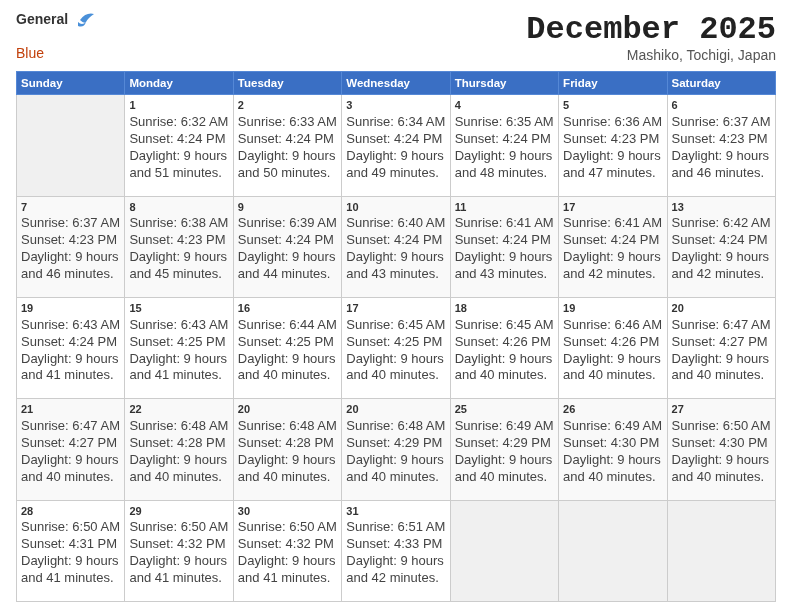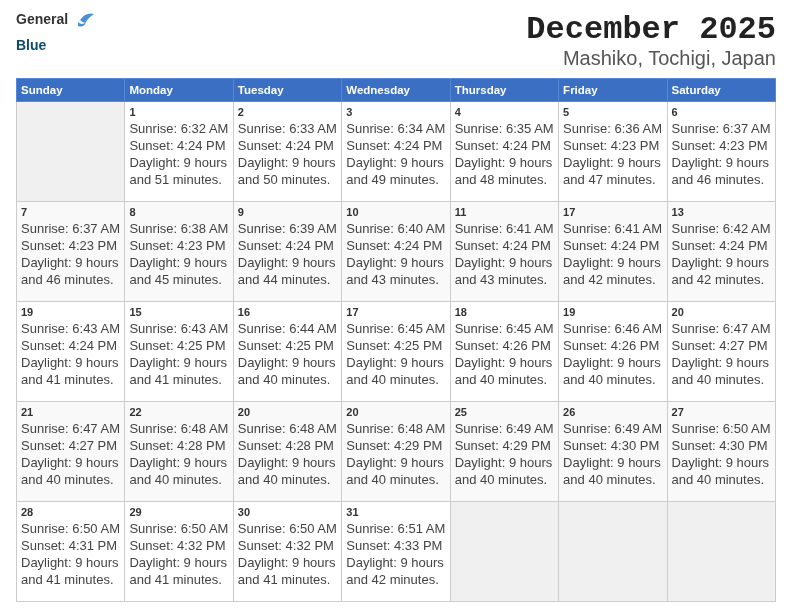--- a/index.html
+++ b/index.html
@@ -19,34 +19,34 @@
     }
     .header {
       display: flex;
       justify-content: space-between;
       align-items: flex-start;
       margin-bottom: 8px;
     }
     .logo {
       display: flex;
       align-items: center;
-      gap: 8px;
+      gap: 16px;
     }
     .title-block {
       text-align: right;
     }
     .title-month {
       font-size: 32px;
       font-weight: bold;
       color: #222;
       line-height: 1.1;
       font-family: Liberation Mono, monospace;
     }
     .title-location {
-      font-size: 20px;
+      font-size: 14px;
       color: #555;
     }
     .calendar {
       flex: 1;
       border: 1px solid #ccc;
       border-collapse: collapse;
       width: 100%;
       table-layout: fixed;
     }
     .calendar th {
@@ -180,20 +180,20 @@
   gap: 2px;
 }
 .logo-general {
   font-size: 14px;
   font-weight: bold;
   color: #333;
   font-family: Arial, sans-serif;
 }
 .logo-blue {
   font-size: 14px;
-  font-weight: bold;
-  color: #0c4a6e;
+  font-weight: normal;
+  color: #c2410c;
   font-family: Arial, sans-serif;
 }
 .logo-bird {
   margin-left: 2px;
 }
 </style>
 
 </body></html>

